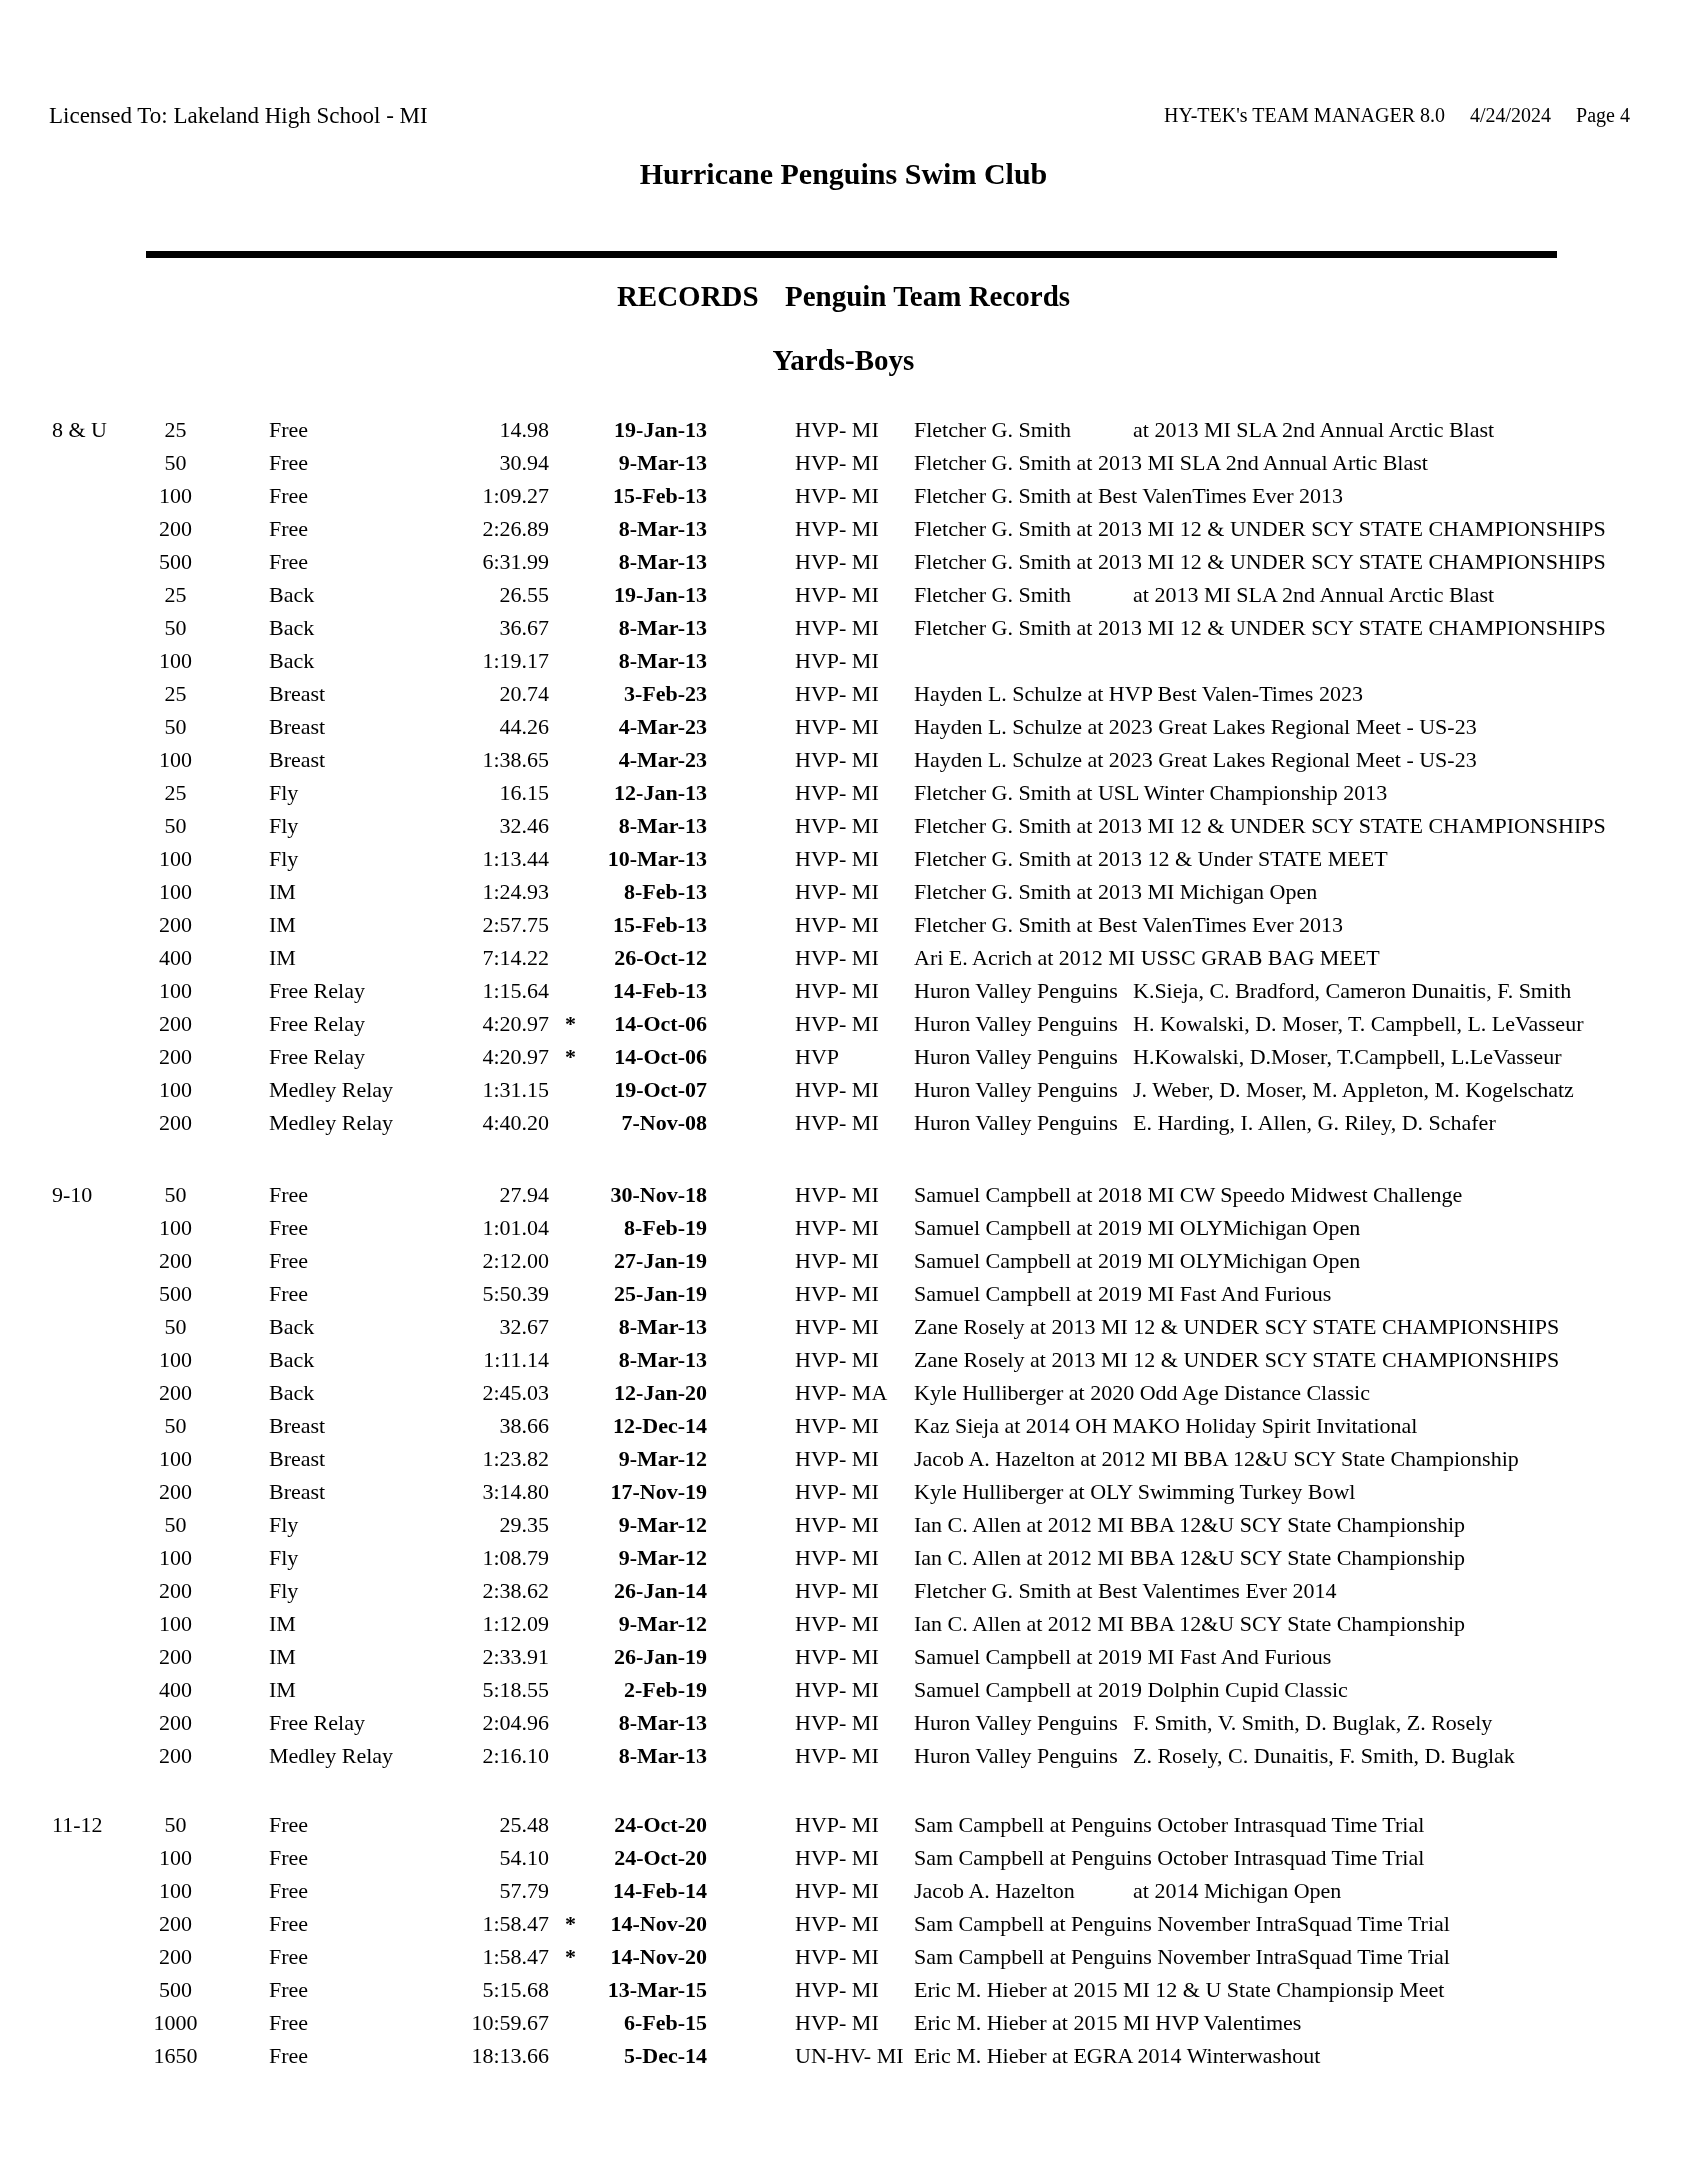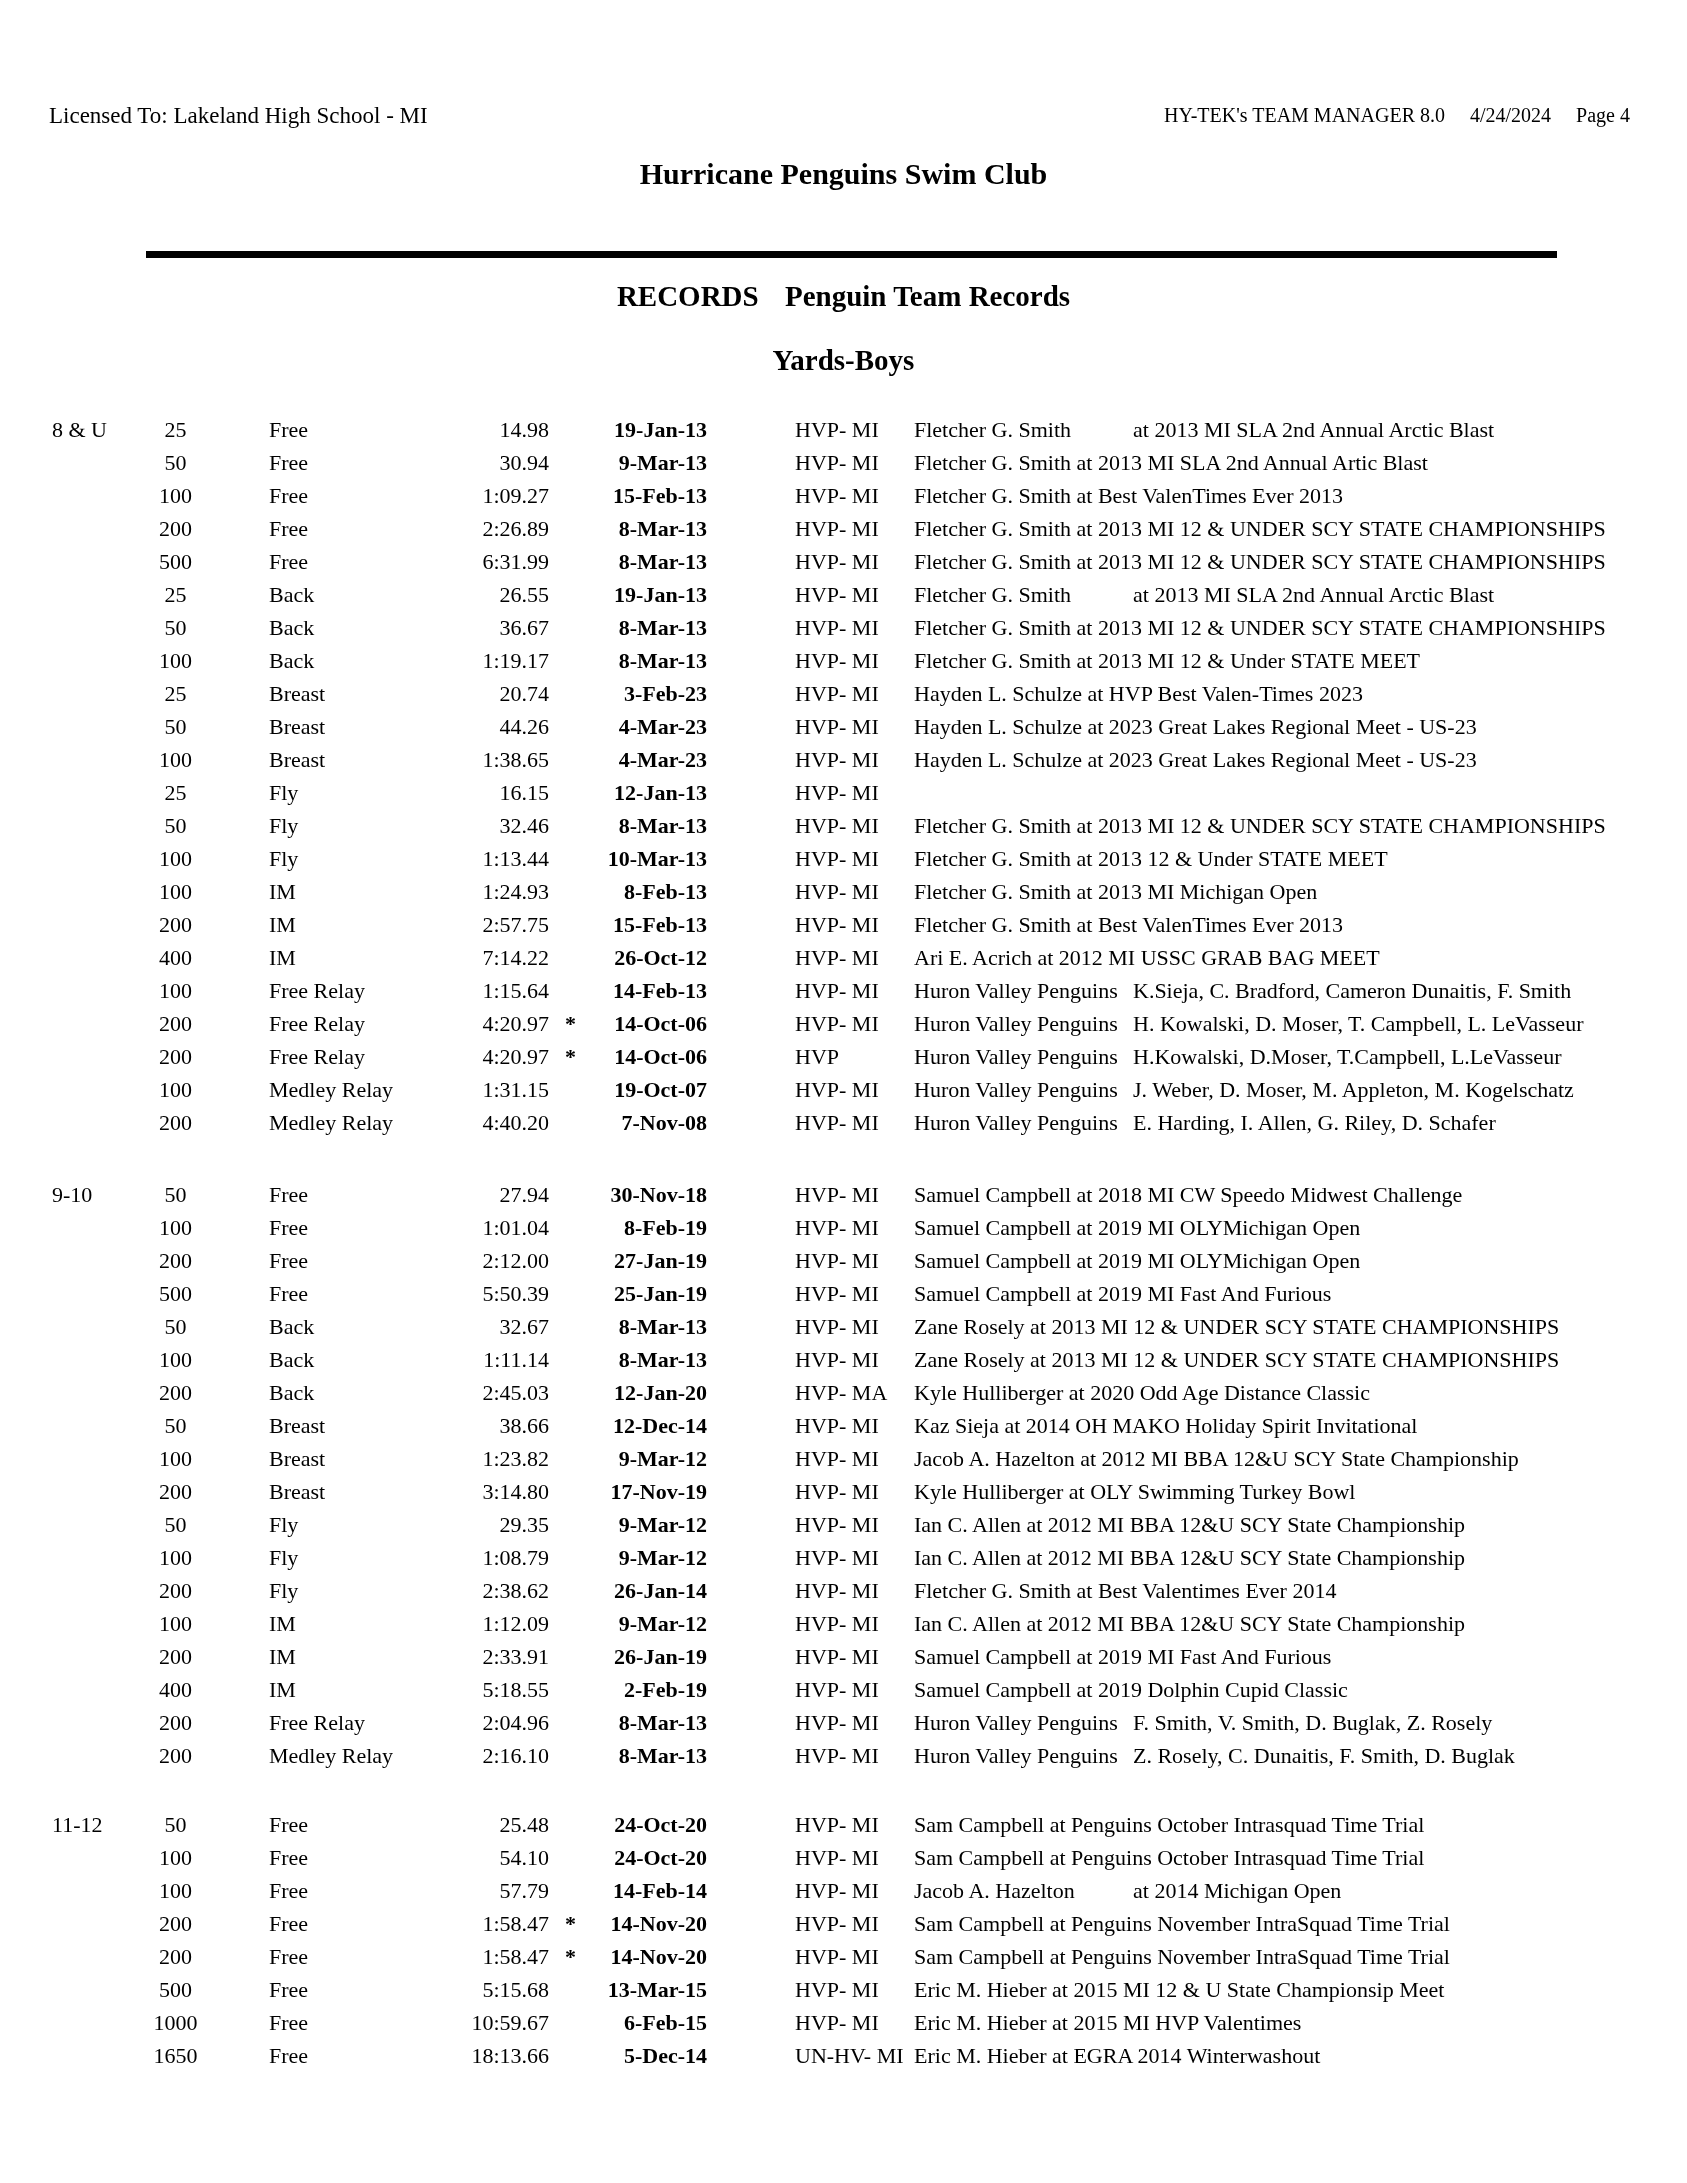--- a/index.html
+++ b/index.html
@@ -138,21 +138,20 @@
           <span class="c-date">8-Mar-13</span>
           <span class="c-team">HVP- MI</span>
           <span class="c-name">Fletcher G. Smith at 2013 MI 12 &amp; UNDER SCY STATE CHAMPIONSHIPS</span>
         </div>
         <div class="row">
           <span class="c-dist">100</span>
           <span class="c-stroke">Back</span>
           <span class="c-time">1:19.17</span>
           <span class="c-date">8-Mar-13</span>
           <span class="c-team">HVP- MI</span>
-          <span class="c-name">Fletcher G. Smith at 2013 MI 12 &amp; Under STATE MEET</span>
         </div>
         <div class="row">
           <span class="c-dist">25</span>
           <span class="c-stroke">Breast</span>
           <span class="c-time">20.74</span>
           <span class="c-date">3-Feb-23</span>
           <span class="c-team">HVP- MI</span>
           <span class="c-name">Hayden L. Schulze at HVP Best Valen-Times 2023</span>
         </div>
         <div class="row">
@@ -170,20 +169,21 @@
           <span class="c-date">4-Mar-23</span>
           <span class="c-team">HVP- MI</span>
           <span class="c-name">Hayden L. Schulze at 2023 Great Lakes Regional Meet - US-23</span>
         </div>
         <div class="row">
           <span class="c-dist">25</span>
           <span class="c-stroke">Fly</span>
           <span class="c-time">16.15</span>
           <span class="c-date">12-Jan-13</span>
           <span class="c-team">HVP- MI</span>
+          <span class="c-name">Fletcher G. Smith at USL Winter Championship 2013</span>
         </div>
         <div class="row">
           <span class="c-dist">50</span>
           <span class="c-stroke">Fly</span>
           <span class="c-time">32.46</span>
           <span class="c-date">8-Mar-13</span>
           <span class="c-team">HVP- MI</span>
           <span class="c-name">Fletcher G. Smith at 2013 MI 12 &amp; UNDER SCY STATE CHAMPIONSHIPS</span>
         </div>
         <div class="row">

